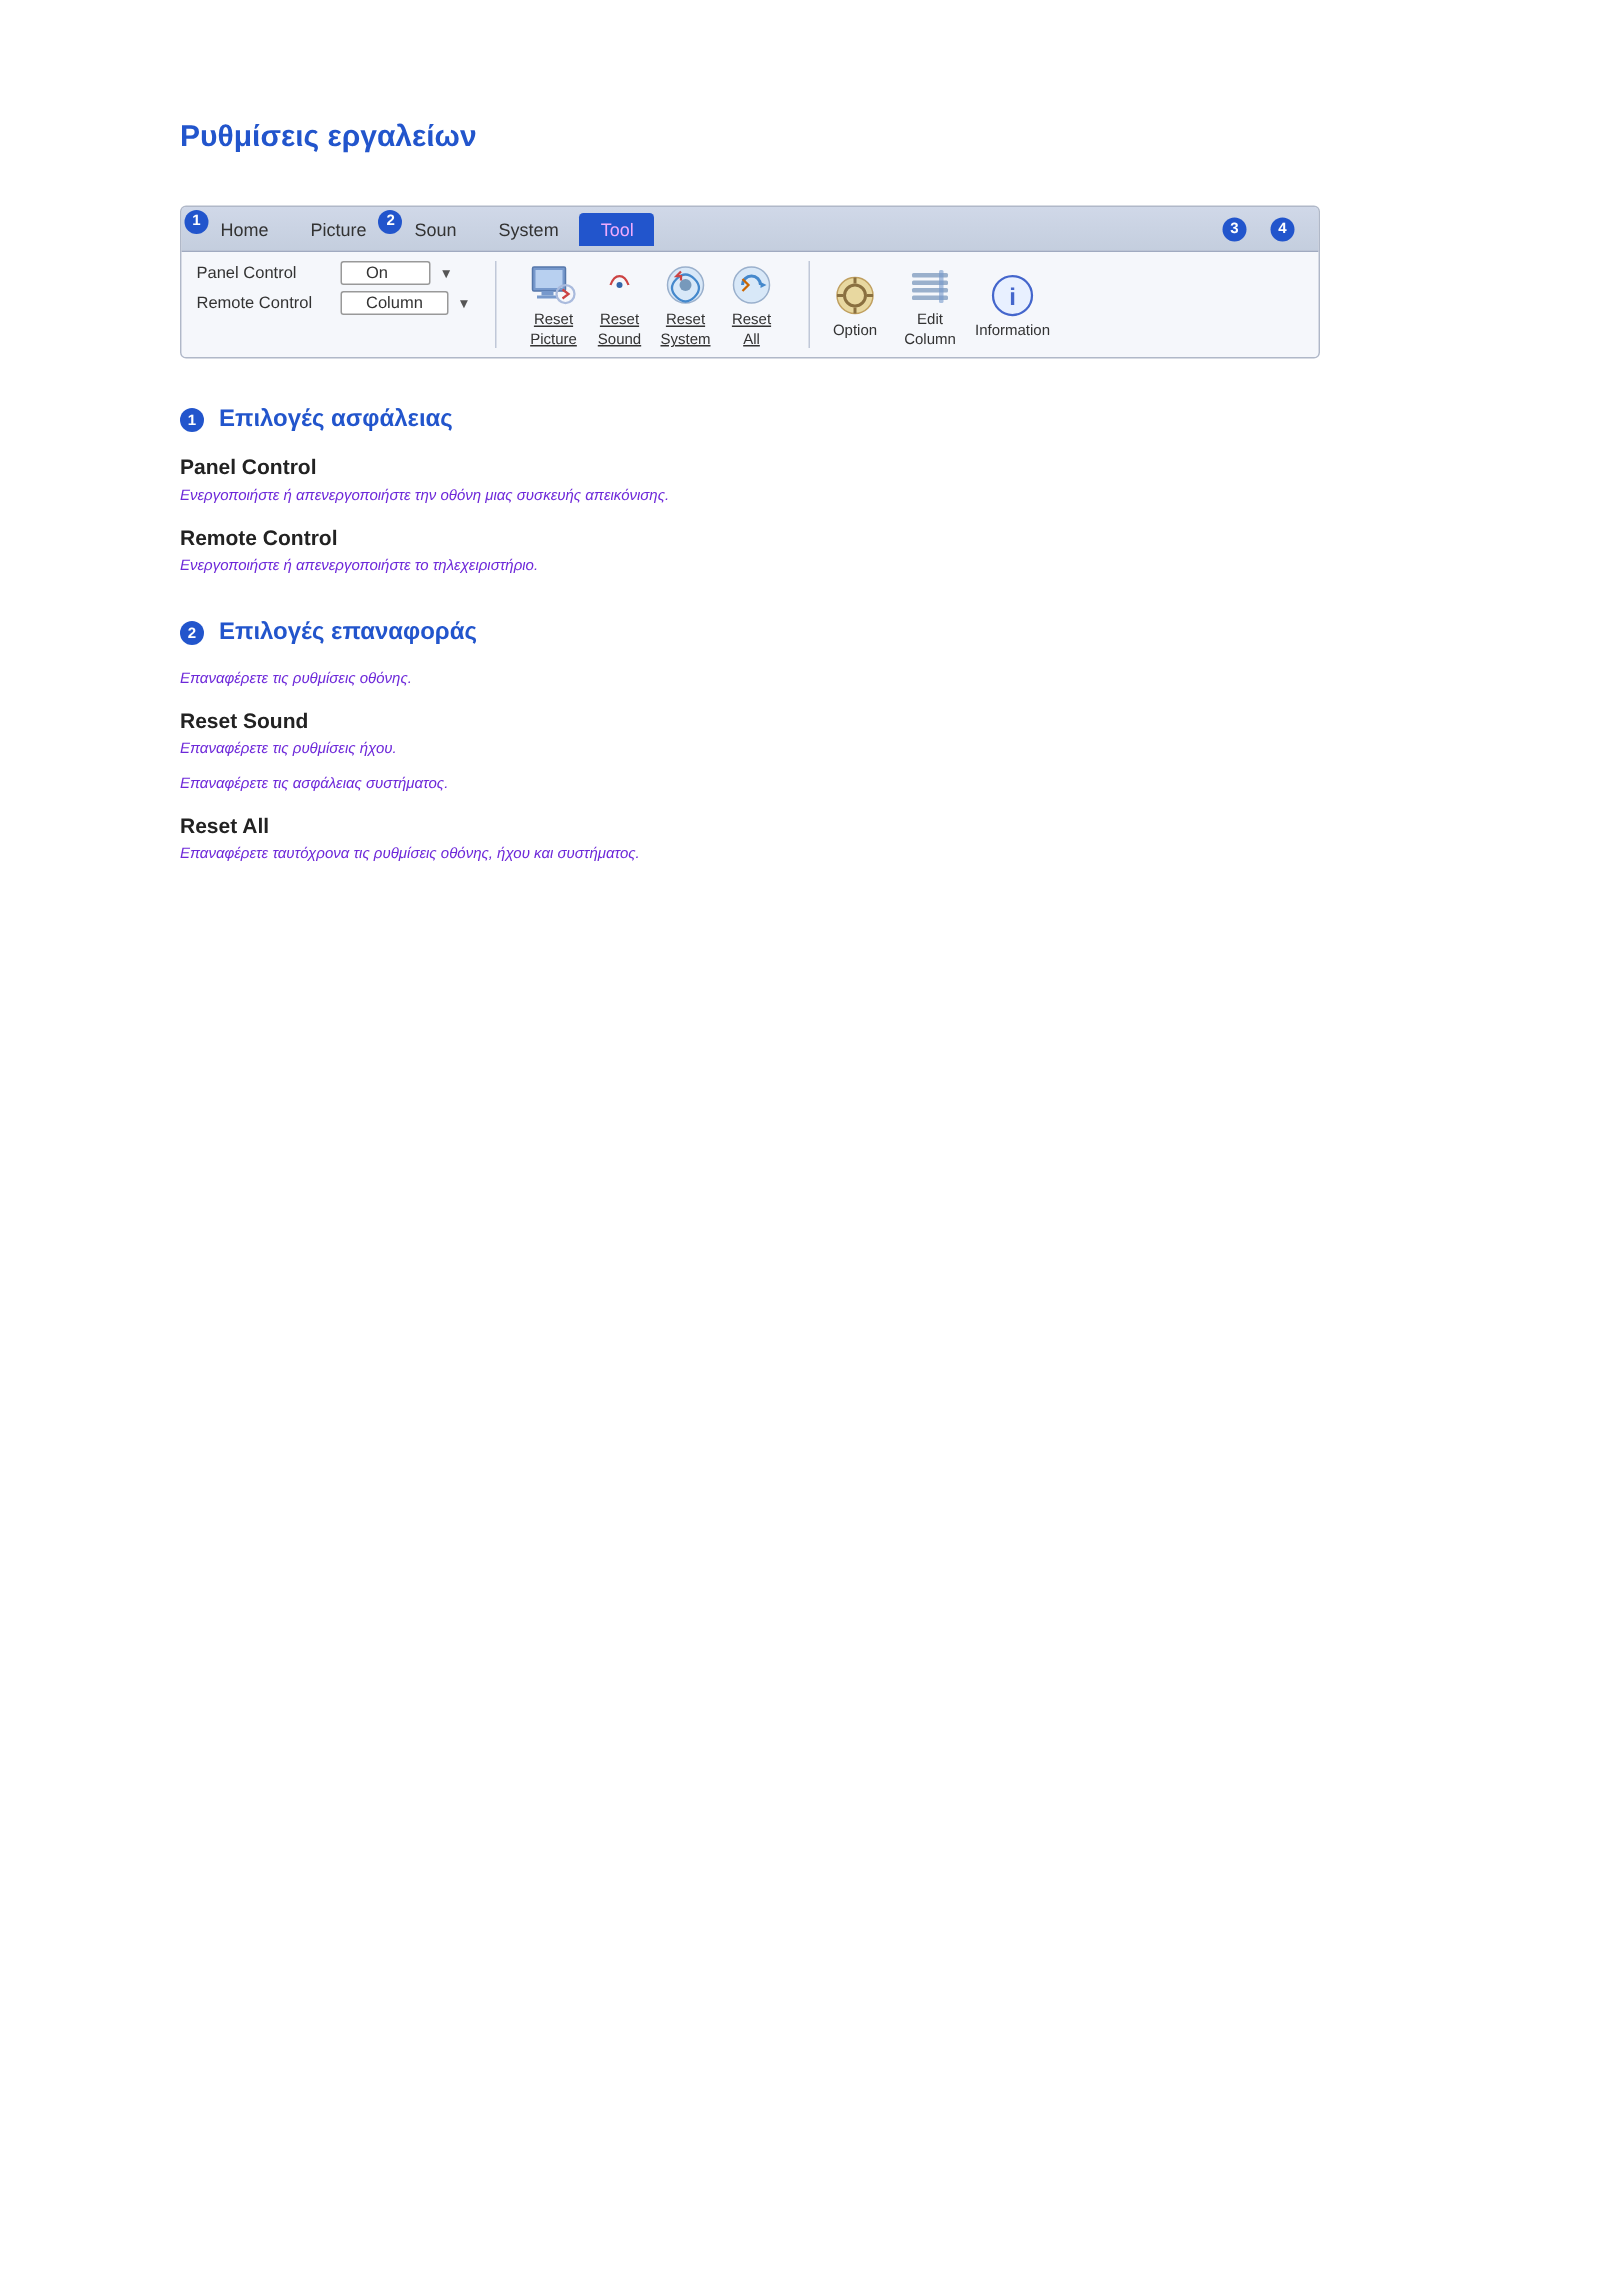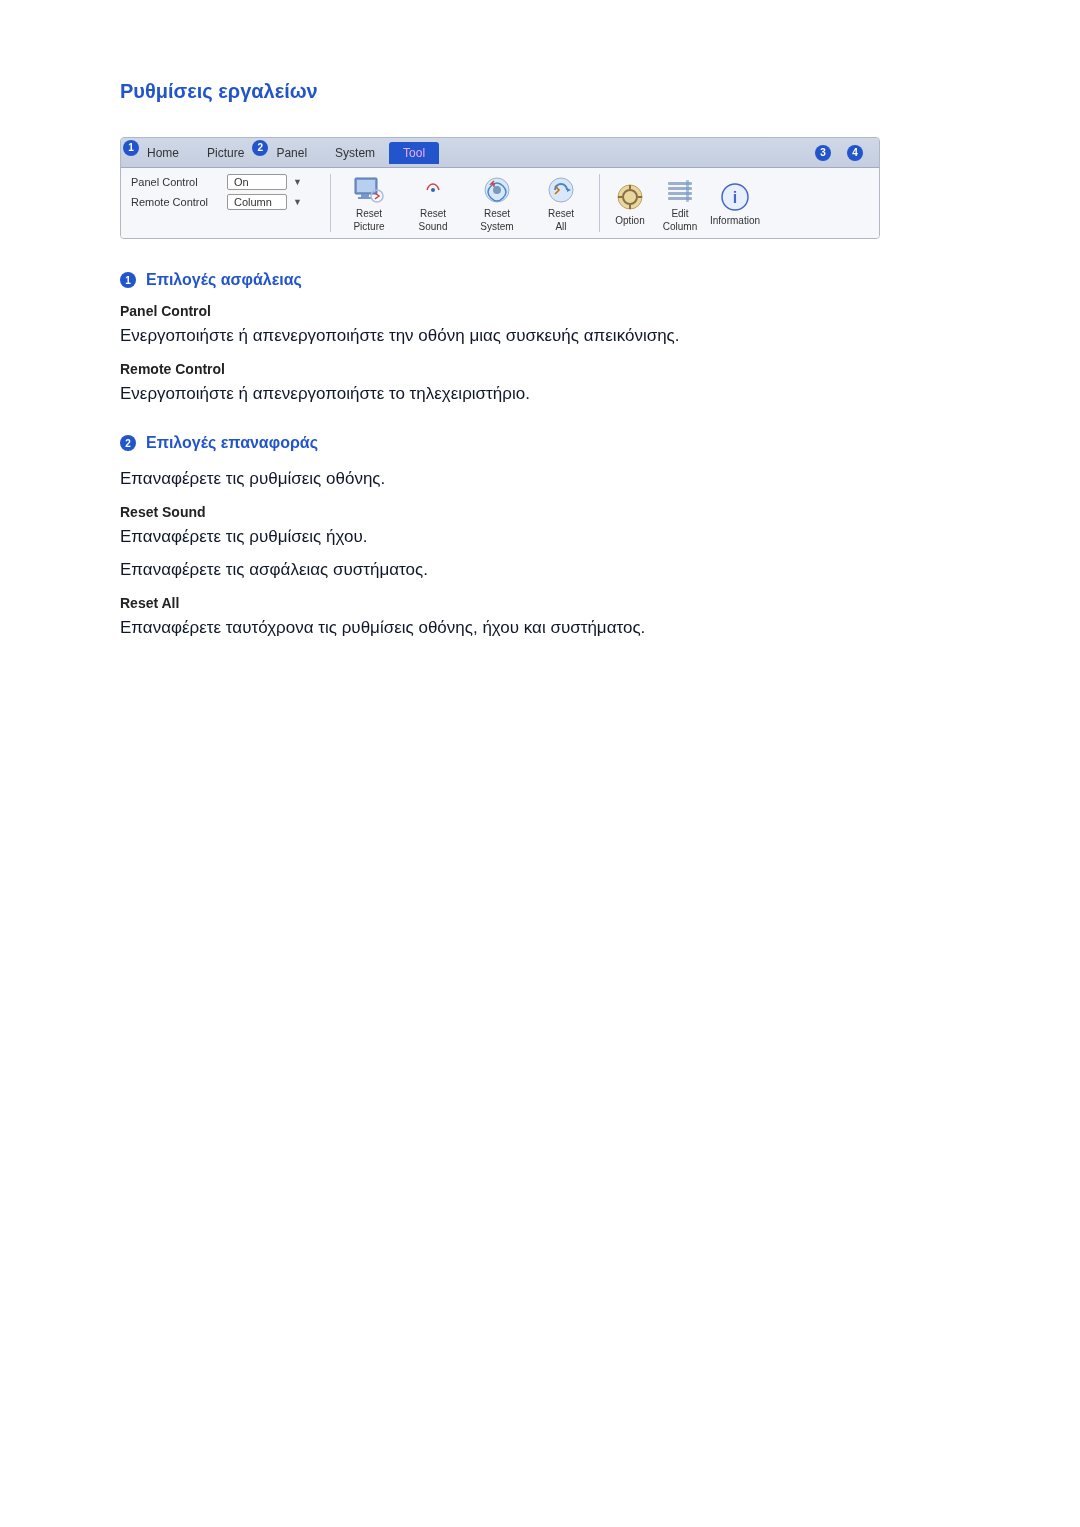--- a/index.html
+++ b/index.html
@@ -95,37 +95,38 @@
     }
 
     .ctrl-label {
       min-width: 90px;
       font-size: 11px;
     }
 
     .ctrl-value {
       border: 1px solid #999;
       border-radius: 2px;
-      padding: 1px 6px;
+      padding: 1px 16px;
       font-size: 11px;
       background: #fff;
       min-width: 60px;
     }
 
     .ctrl-arrow {
       font-size: 9px;
       color: #555;
     }
 
     .toolbar-reset-section {
       display: flex;
       align-items: center;
       padding: 0 16px;
-      gap: 20px;
+      gap: 0;
       border-right: 1px solid #c0c8d8;
+      text-decoration: underline;
     }
 
     .reset-btn {
       display: flex;
       flex-direction: column;
       align-items: center;
       gap: 2px;
       font-size: 10px;
       color: #333;
       cursor: pointer;
@@ -192,45 +193,46 @@
     }
 
     .sub-label {
       font-weight: bold;
       font-size: 14px;
       color: #222;
       margin: 12px 0 4px 0;
     }
 
     .sub-desc {
-      font-size: 17px;
-      color: #0f172a;
+      font-size: 10px;
+      color: #6d28d9;
       margin-bottom: 8px;
       line-height: 1.5;
+      font-style: italic;
     }
   </style>
 </head>
 <body>
 
 <h1 class="page-title">Ρυθμίσεις εργαλείων</h1>
 
 <div class="toolbar-container">
 
   <div class="toolbar-tabs">
 
     <div class="tab-item" style="padding-left:18px;">
       <span class="tab-num">1</span>
       <span>Home</span>
     </div>
     <div class="tab-item">
       <span>Picture</span>
     </div>
     <div class="tab-item" style="padding-left:18px;">
       <span class="tab-num">2</span>
-      <span>Panel</span>
+      <span>Soun</span>
     </div>
     <div class="tab-item">
       <span>System</span>
     </div>
     <div class="tab-item active">
       <span>Tool</span>
     </div>
     <div style="flex:1"></div>
     <div style="font-size:11px;color:#555;padding:0 8px;display:flex;align-items:center;gap:4px;">
       <span class="tab-num" style="position:static;">3</span>

